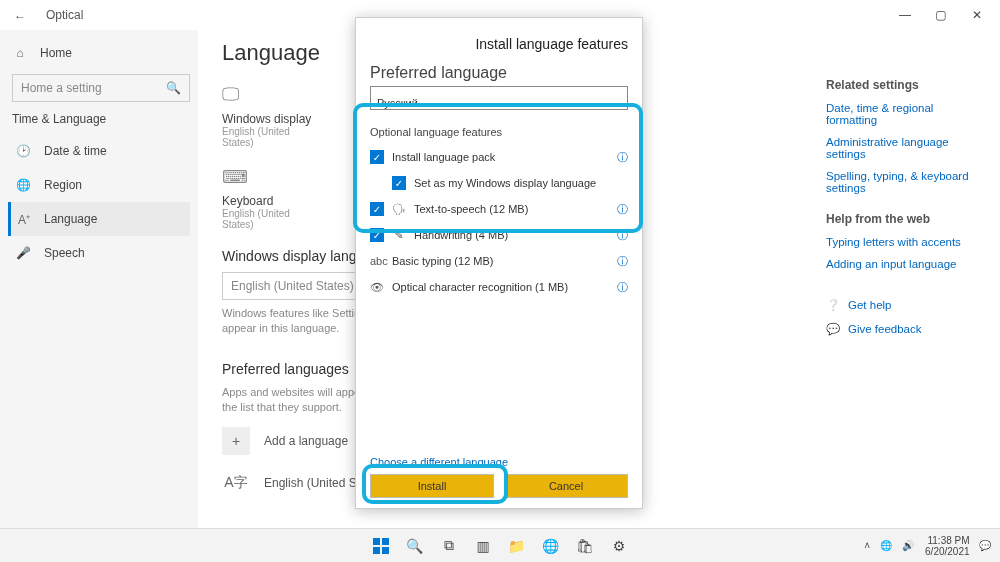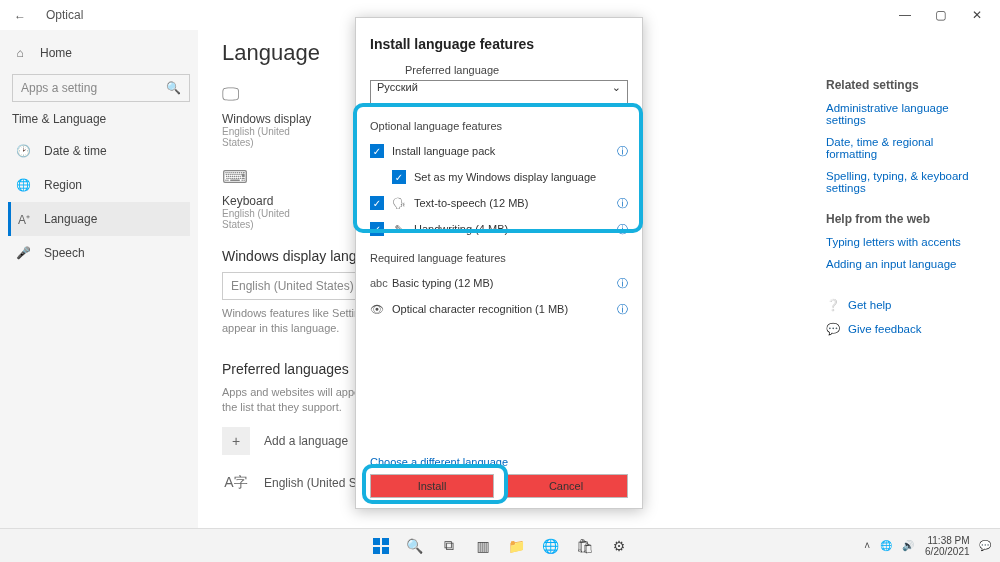--- a/index.html
+++ b/index.html
@@ -42,32 +42,32 @@
 
   
   .rightpane { position: absolute; right: 0; top: 30px; width: 190px; padding: 48px 16px 0 16px; font-size: 11.5px; }
   .rightpane .rh { color: #555; margin-bottom: 10px; font-size: 12px; font-weight: bold; }
   .rightpane a { color: #0067c0; text-decoration: none; display: block; margin-bottom: 10px; cursor: default; }
   .rightpane .helprow { display: flex; gap: 8px; align-items: center; color: #0067c0; margin-bottom: 10px; }
   .rightpane .helprow .ic { color: #888; width: 14px; }
 
   
   .dialog { position: absolute; left: 355px; top: 17px; width: 288px; height: 492px; background: #fff; border: 1px solid #ccc; box-shadow: 0 2px 14px rgba(0,0,0,.25); padding: 18px 14px 10px 14px; z-index: 10; }
-  .dialog h2 { font-size: 14px; font-weight: 700; color: #222; margin-bottom: 12px; }
-  .dialog .lbl { font-size: 11px; color: #444; margin-bottom: 4px; margin-left: 35px; }
-  .dialog .dd { border: 1px solid #888; height: 24px; display: flex; align-items: flex-start; justify-content: space-between; padding: 0 6px; font-size: 11px; margin-bottom: 10px; }
+  .dialog h2 { font-size: 14px; font-weight: 400; color: #222; margin-bottom: 12px; text-align: right; }
+  .dialog .lbl { font-size: 16px; color: #444; margin-bottom: 4px; }
+  .dialog .dd { border: 1px solid #888; height: 24px; display: flex; align-items: flex-end; justify-content: space-between; padding: 0 6px; font-size: 11px; margin-bottom: 10px; }
   .dialog .opt-header { font-size: 11px; color: #444; margin: 6px 0 6px 0; }
   .dialog .optrow { display: flex; align-items: center; gap: 8px; height: 26px; font-size: 11px; color: #333; position: relative; }
   .dialog .optrow .info { position: absolute; right: 0; color: #0067c0; font-size: 11px; }
   .cb { width: 14px; height: 14px; background: #0078d4; display: inline-flex; align-items: center; justify-content: center; color: #fff; font-size: 10px; }
   .fic { width: 14px; text-align: center; color: #555; font-size: 11px; }
   .indent { margin-left: 22px; }
   .dialog .link { color: #0067c0; font-size: 11px; margin-top: auto; }
   .dialog .btns { display: flex; gap: 10px; margin-top: 6px; }
-  .dialog .btn { flex: 1; height: 24px; background: #ef4444; border: 1px solid #bbb; font-size: 11px; display: flex; align-items: center; justify-content: center; }
+  .dialog .btn { flex: 1; height: 24px; background: #eab308; border: 1px solid #bbb; font-size: 11px; display: flex; align-items: center; justify-content: center; }
   .dialog-inner { display: flex; flex-direction: column; height: 100%; }
 
   
   .hl1 { position: absolute; left: 353px; top: 103px; width: 290px; height: 130px; border: 4px solid #16b0df; border-radius: 10px; z-index: 20; pointer-events: none; }
   .hl2 { position: absolute; left: 362px; top: 464px; width: 146px; height: 40px; border: 4px solid #16b0df; border-radius: 10px; z-index: 20; pointer-events: none; }
 
   
   .taskbar { position: absolute; left: 0; bottom: 0; width: 1000px; height: 34px; background: #f3f3f3; border-top: 1px solid #ddd; display: flex; align-items: center; justify-content: center; }
   .taskbar .center { display: flex; gap: 12px; align-items: center; }
   .taskbar .tic { width: 22px; height: 22px; display: flex; align-items: center; justify-content: center; font-size: 14px; color: #444; }
@@ -90,21 +90,21 @@
 </div>
 
 <div class="shell">
 
   <div class="sidebar">
     <div class="row">
       <span class="ic">⌂</span>
       <span>Home</span>
     </div>
     <div class="search">
-      <span>Apps a setting</span>
+      <span>Home a setting</span>
       <span class="ic">🔍</span>
     </div>
     <div class="group-title">Time &amp; Language</div>
     <div class="item">
       <span class="ic">🕑</span>
       <span>Date &amp; time</span>
     </div>
     <div class="item">
       <span class="ic">🌐</span>
       <span>Region</span>
@@ -160,22 +160,22 @@
     </div>
     <div class="lang-row">
       <div class="add-btn" style="background:transparent">A字</div>
       <span>English (United States)</span>
     </div>
   </div>
 </div>
 
 <div class="rightpane">
   <div class="rh">Related settings</div>
+  <a>Date, time &amp; regional formatting</a>
   <a>Administrative language settings</a>
-  <a>Date, time &amp; regional formatting</a>
   <a>Spelling, typing, &amp; keyboard settings</a>
 
   <div class="rh" style="margin-top:18px">Help from the web</div>
   <a>Typing letters with accents</a>
   <a>Adding an input language</a>
 
   <div style="height:18px"></div>
   <div class="helprow">
     <span class="ic">❔</span>
     <span>Get help</span>
@@ -211,21 +211,20 @@
       <span>Text-to-speech (12 MB)</span>
       <span class="info">ⓘ</span>
     </div>
     <div class="optrow">
       <span class="cb">✓</span>
       <span class="fic">✎</span>
       <span>Handwriting (4 MB)</span>
       <span class="info">ⓘ</span>
     </div>
 
-    <div class="opt-header" style="margin-top:10px">Required language features</div>
     <div class="optrow">
       <span class="fic">abc</span>
       <span>Basic typing (12 MB)</span>
       <span class="info">ⓘ</span>
     </div>
     <div class="optrow">
       <span class="fic">👁</span>
       <span>Optical character recognition (1 MB)</span>
       <span class="info">ⓘ</span>
     </div>

